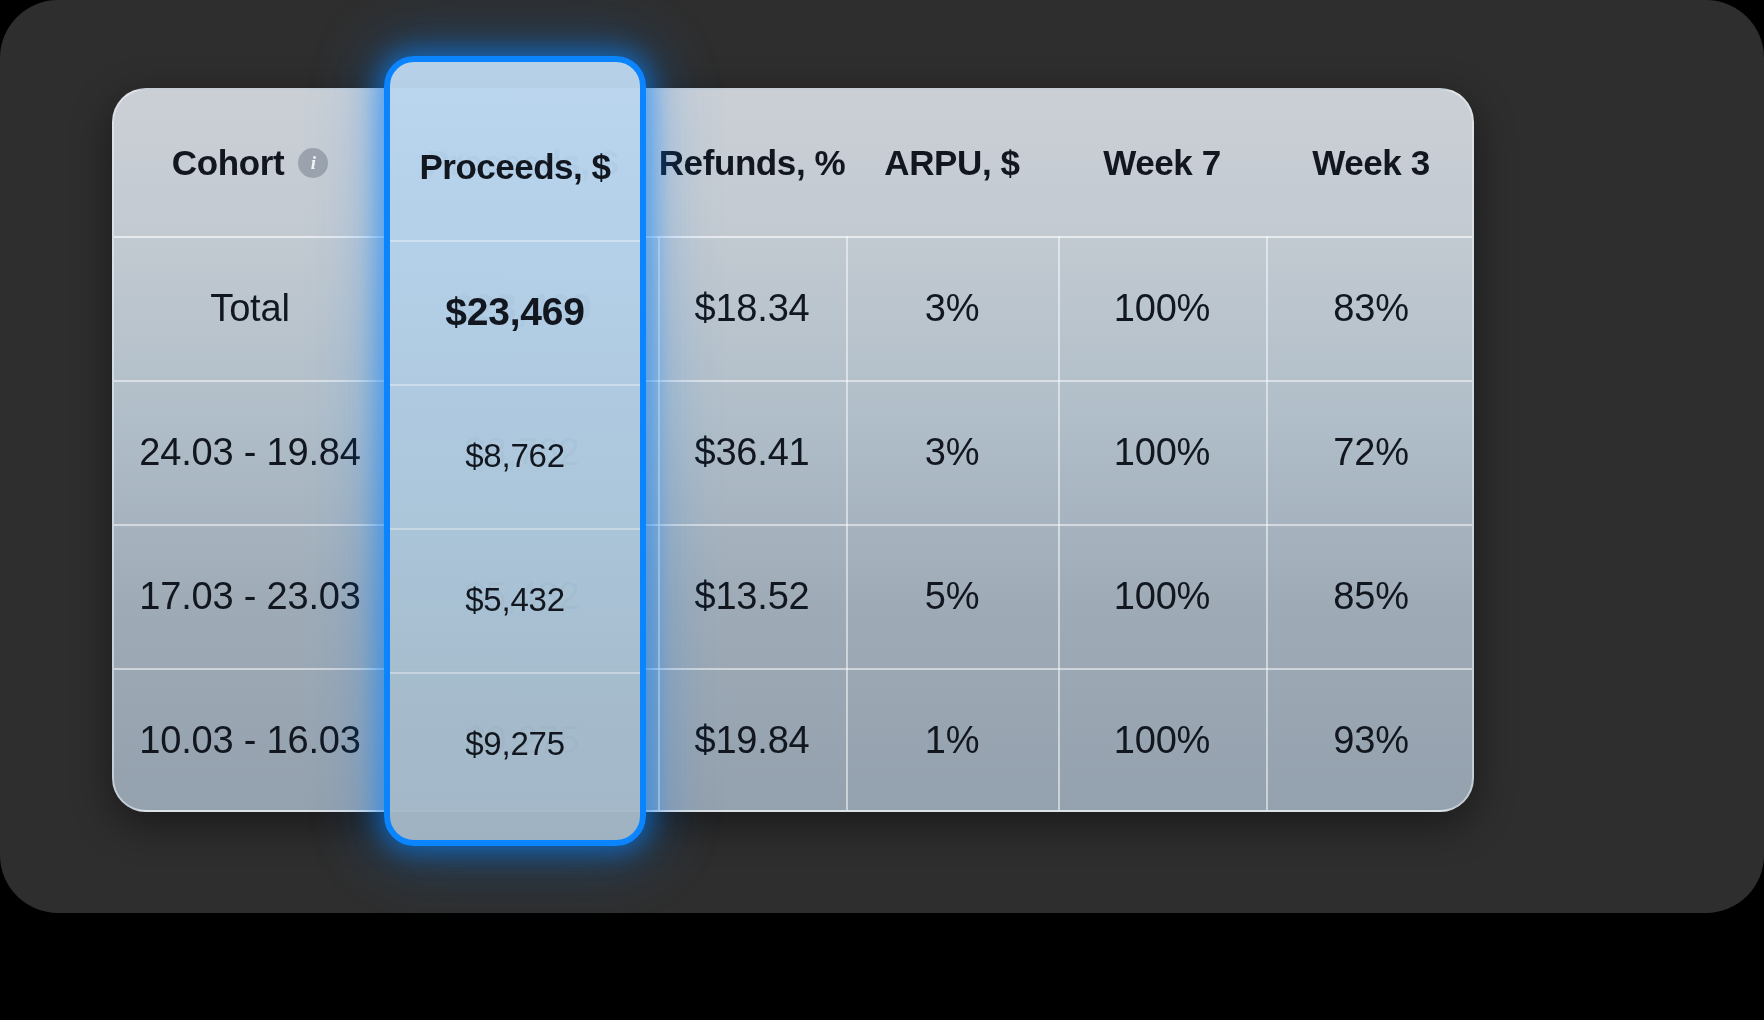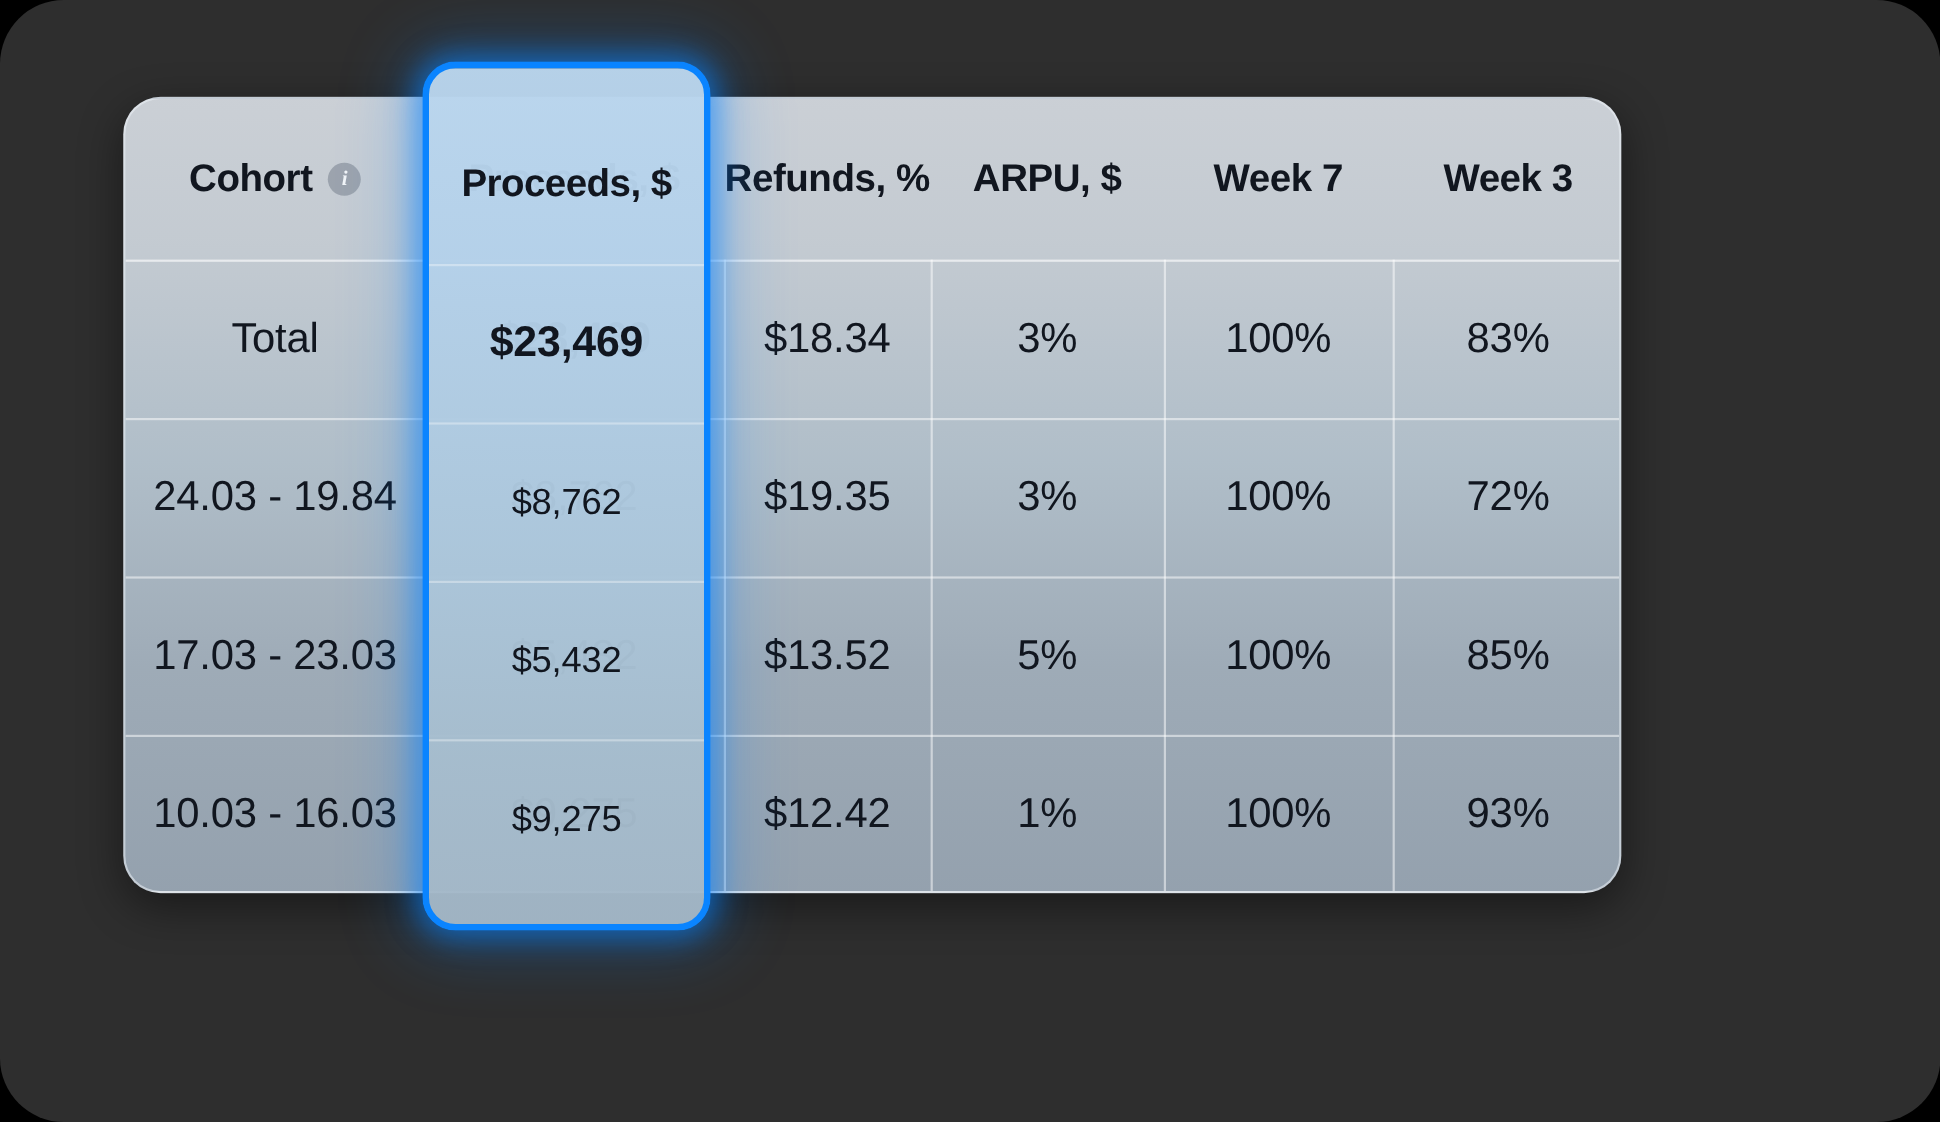--- a/index.html
+++ b/index.html
@@ -4,21 +4,21 @@
 <style>
   * { box-sizing: border-box; margin: 0; padding: 0; }
   html, body {
     width: 1764px; height: 1020px;
     background: #000;
     font-family: "Liberation Sans", sans-serif;
     overflow: hidden;
   }
   #stage {
     position: relative;
-    width: 1764px; height: 1020px;
+    width: 1764px; height: 913px;
     background: #000;
   }
   
   #canvas {
     position: absolute;
     left: 0; top: 0; right: 0; bottom: 0;
     background: #2e2e2e;
     border-radius: 58px;
   }
 
@@ -210,21 +210,21 @@
           <span>83%</span>
         </div>
 
         <div class="cell">
           <span>24.03 - 19.84</span>
         </div>
         <div class="cell">
           <span>$8,762</span>
         </div>
         <div class="cell">
-          <span>$19.35</span>
+          <span>$36.41</span>
         </div>
         <div class="cell">
           <span>3%</span>
         </div>
         <div class="cell">
           <span>100%</span>
         </div>
         <div class="cell">
           <span>72%</span>
         </div>
@@ -248,21 +248,21 @@
           <span>85%</span>
         </div>
 
         <div class="cell">
           <span>10.03 - 16.03</span>
         </div>
         <div class="cell">
           <span>$9,275</span>
         </div>
         <div class="cell">
-          <span>$12.42</span>
+          <span>$19.84</span>
         </div>
         <div class="cell">
           <span>1%</span>
         </div>
         <div class="cell">
           <span>100%</span>
         </div>
         <div class="cell">
           <span>93%</span>
         </div>

